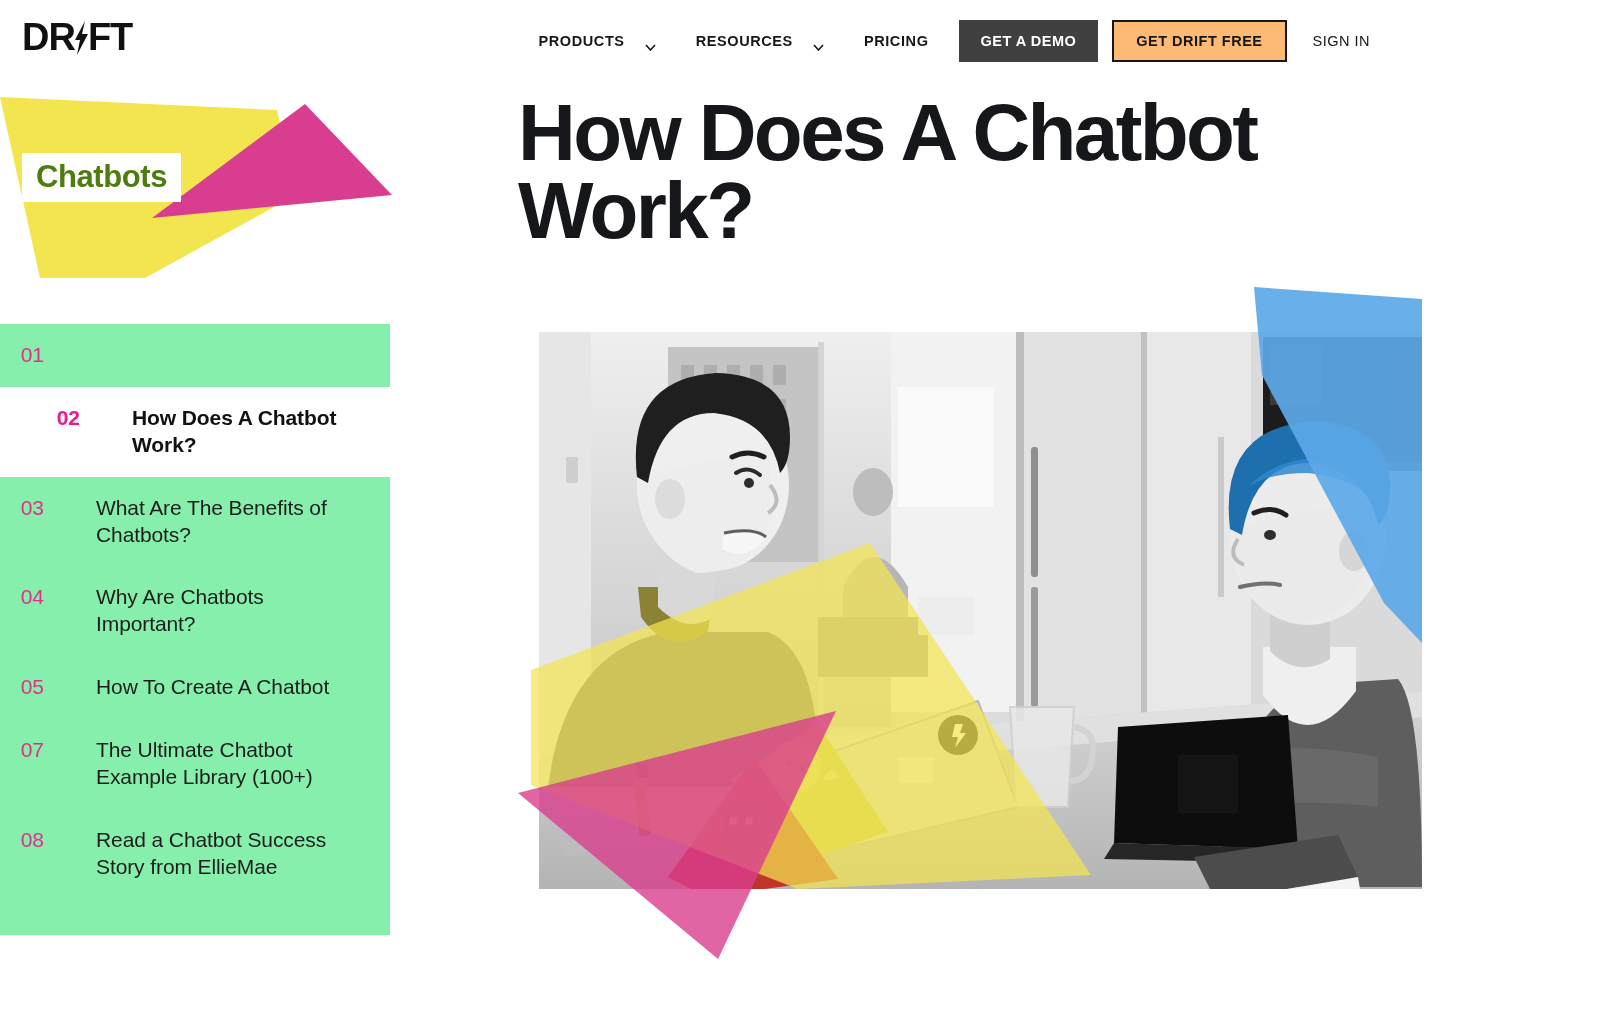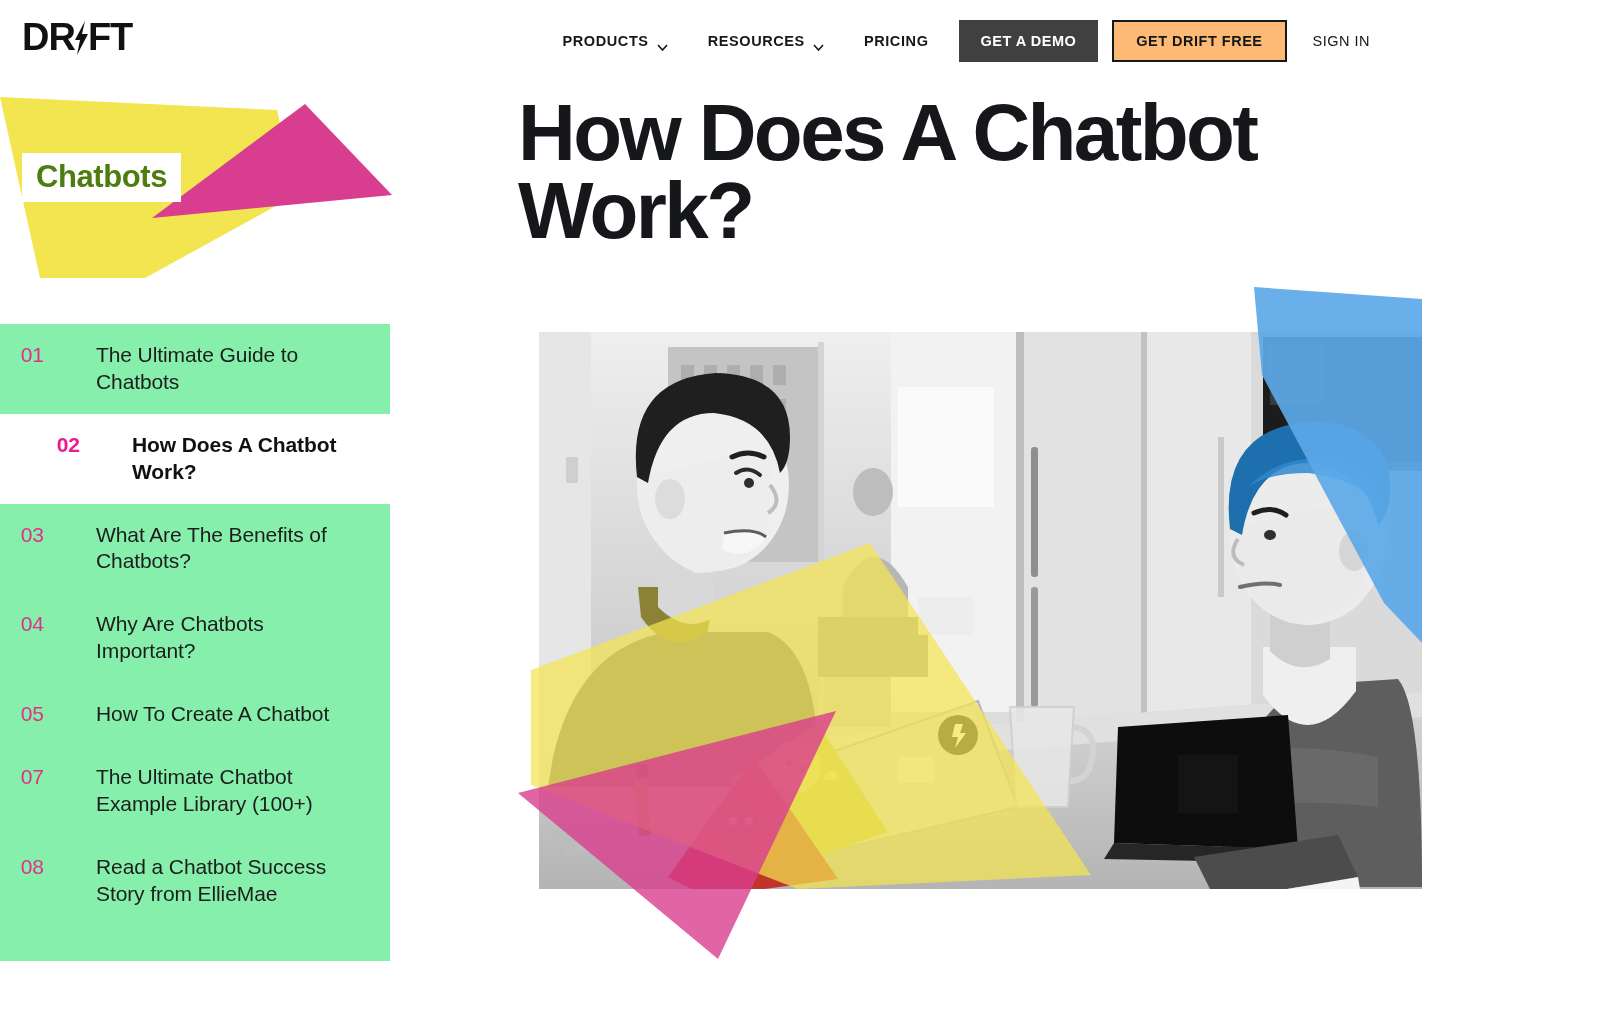--- a/index.html
+++ b/index.html
@@ -28,21 +28,21 @@
   .logo .bolt { display:inline-block; width: 15px; height: 34px; position: relative; margin: 0 -1px; }
   .logo .bolt svg { position:absolute; top:1px; left:0; }
 
   .nav-right {
     position: absolute; right: 16px; top: 0; height: 82px;
     display: flex; align-items: center; gap: 0;
   }
   .nav-link {
     font-size: 14.5px; font-weight: 700; letter-spacing: 0.6px;
     color: #15171a; text-transform: uppercase;
-    padding: 0 20px; display: flex; align-items: center; gap: 8px;
+    padding: 0 20px; display: flex; align-items: center; gap: 20px;
     cursor: pointer; white-space: nowrap;
   }
   .caret { display:inline-block; width: 11px; height: 7px; }
   .btn-demo {
     background: #404040; color: #ffffff;
     font-size: 14.5px; font-weight: 700; letter-spacing: 0.5px;
     padding: 13px 22px; margin-left: 10px;
     text-transform: uppercase; white-space: nowrap; cursor: pointer;
   }
   .btn-free {
@@ -151,21 +151,20 @@
         <polygon points="0,15 277,28 296,113 145,196 40,196" fill="#f2e550"></polygon>
         <polygon points="305,22 392,113 152,136" fill="#d93d8f"></polygon>
       </svg>
     </div>
     <div class="badge-label">Chatbots</div>
 
     <div class="toc">
 
       <div class="toc-item">
         <span class="toc-num">01</span>
-        <span class="toc-text">The Ultimate Guide to Chatbots</span>
       </div>
 
       <div class="toc-item active">
         <span class="toc-num">02</span>
         <span class="toc-text">How Does A Chatbot Work?</span>
       </div>
 
       <div class="toc-item">
         <span class="toc-num">03</span>
         <span class="toc-text">What Are The Benefits of Chatbots?</span>

